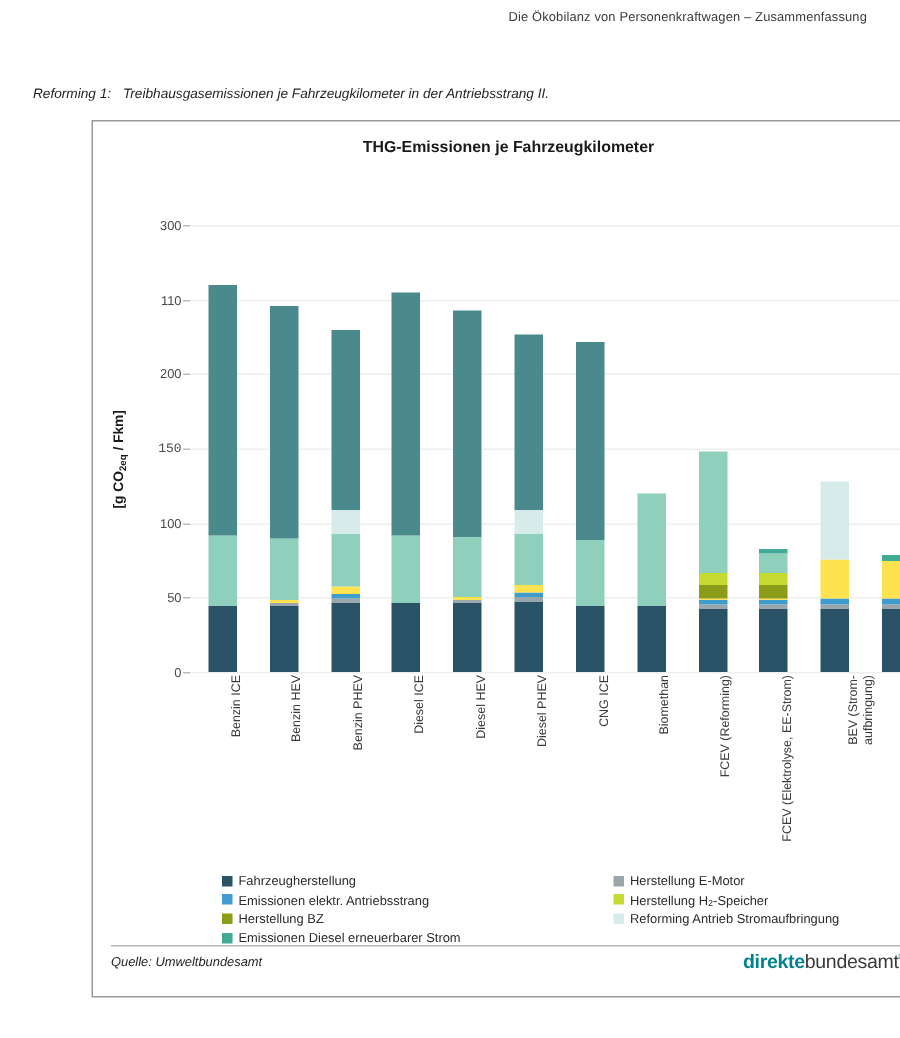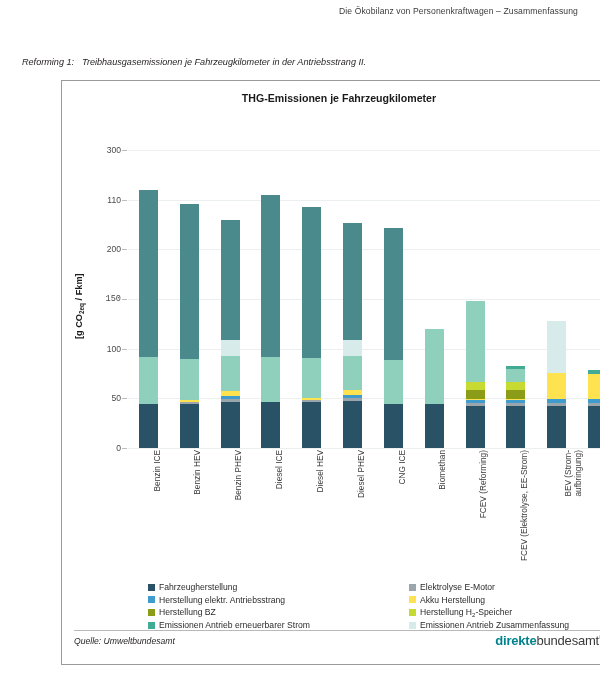--- a/index.html
+++ b/index.html
@@ -307,47 +307,43 @@
     </div>
 
   <div class="legend">
     <div class="legend-col left" id="legend-left">
         <div class="legend-item">
           <span class="swatch" style="background: rgb(42, 82, 102);"></span>
           <span class="lbl">Fahrzeugherstellung</span>
         </div>
         <div class="legend-item">
           <span class="swatch" style="background: rgb(63, 156, 204);"></span>
-          <span class="lbl">Herstellung elektr. Antriebsstrang</span>
+          <span class="lbl">Emissionen elektr. Antriebsstrang</span>
         </div>
         <div class="legend-item">
           <span class="swatch" style="background: rgb(139, 156, 24);"></span>
           <span class="lbl">Herstellung BZ</span>
         </div>
         <div class="legend-item">
           <span class="swatch" style="background: rgb(66, 171, 150);"></span>
-          <span class="lbl">Emissionen Antrieb erneuerbarer Strom</span>
+          <span class="lbl">Emissionen Diesel erneuerbarer Strom</span>
         </div>
       </div>
     <div class="legend-col right" id="legend-right">
         <div class="legend-item">
           <span class="swatch" style="background: rgb(154, 166, 171);"></span>
-          <span class="lbl">Elektrolyse E-Motor</span>
-        </div>
-        <div class="legend-item">
-          <span class="swatch" style="background: rgb(255, 226, 79);"></span>
-          <span class="lbl">Akku Herstellung</span>
+          <span class="lbl">Herstellung E-Motor</span>
         </div>
         <div class="legend-item">
           <span class="swatch" style="background: rgb(198, 218, 49);"></span>
           <span class="lbl">Herstellung H<sub>2</sub>-Speicher</span>
         </div>
         <div class="legend-item">
           <span class="swatch" style="background: rgb(215, 236, 234);"></span>
-          <span class="lbl">Emissionen Antrieb Zusammenfassung</span>
+          <span class="lbl">Reforming Antrieb Stromaufbringung</span>
         </div>
       </div>
   </div>
 
   <div class="chart-footer">
     <div class="source">Quelle: Umweltbundesamt</div>
     <div class="uba-logo"><span class="b1">direkte</span><span class="b2">bundesamt</span><span class="reg">®</span></div>
   </div>
 
 </div>

